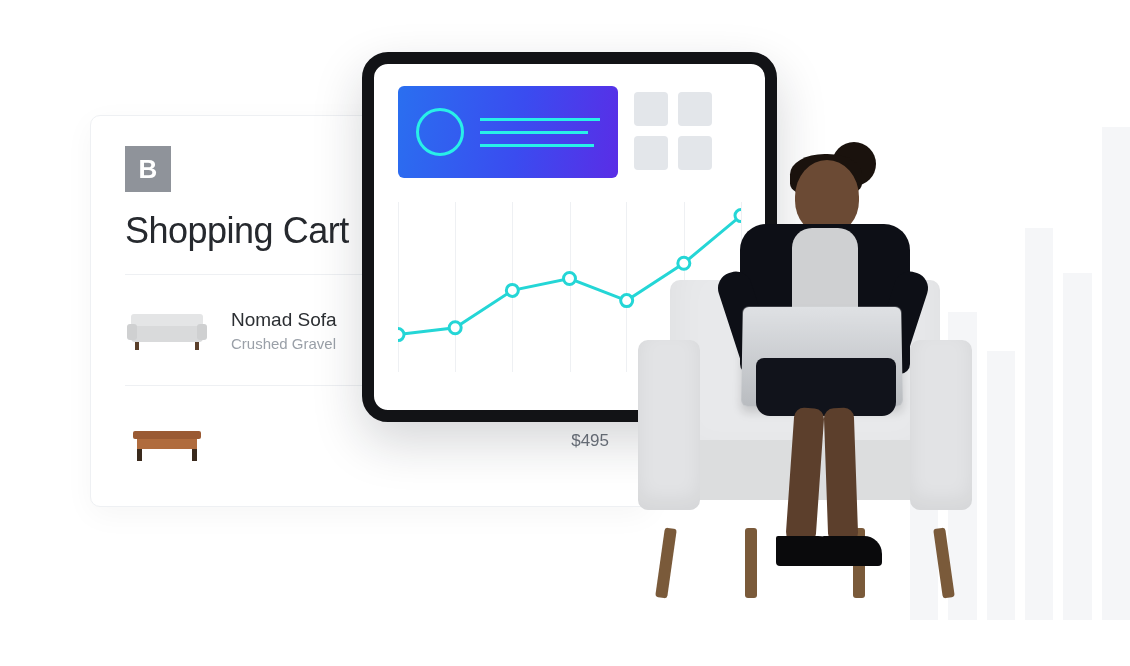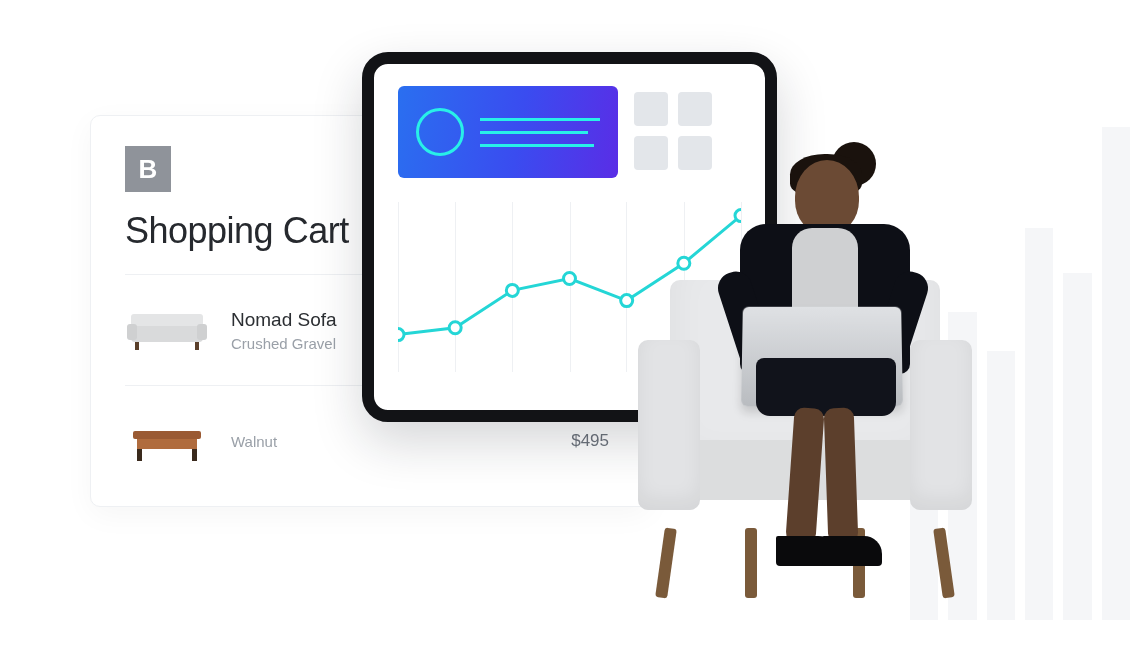--- a/index.html
+++ b/index.html
@@ -280,21 +280,20 @@
   <div class="cart-item">
     <div class="thumb">
       <svg width="84" height="48" viewBox="0 0 84 48">
         <rect x="8" y="14" width="68" height="8" rx="2" fill="#9a5a33"></rect>
         <rect x="12" y="22" width="60" height="10" fill="#b06c3e"></rect>
         <rect x="12" y="32" width="5" height="12" fill="#3a2a1d"></rect>
         <rect x="67" y="32" width="5" height="12" fill="#3a2a1d"></rect>
       </svg>
     </div>
     <div class="item-meta">
-      <div class="item-variant">Walnut</div>
     </div>
     <div class="item-price">$495</div>
   </div>
 </div>
 
 <div class="tablet">
   <div class="dash-top">
     <div class="dash-card">
       <div class="dash-circle"></div>
       <div class="dash-lines">

